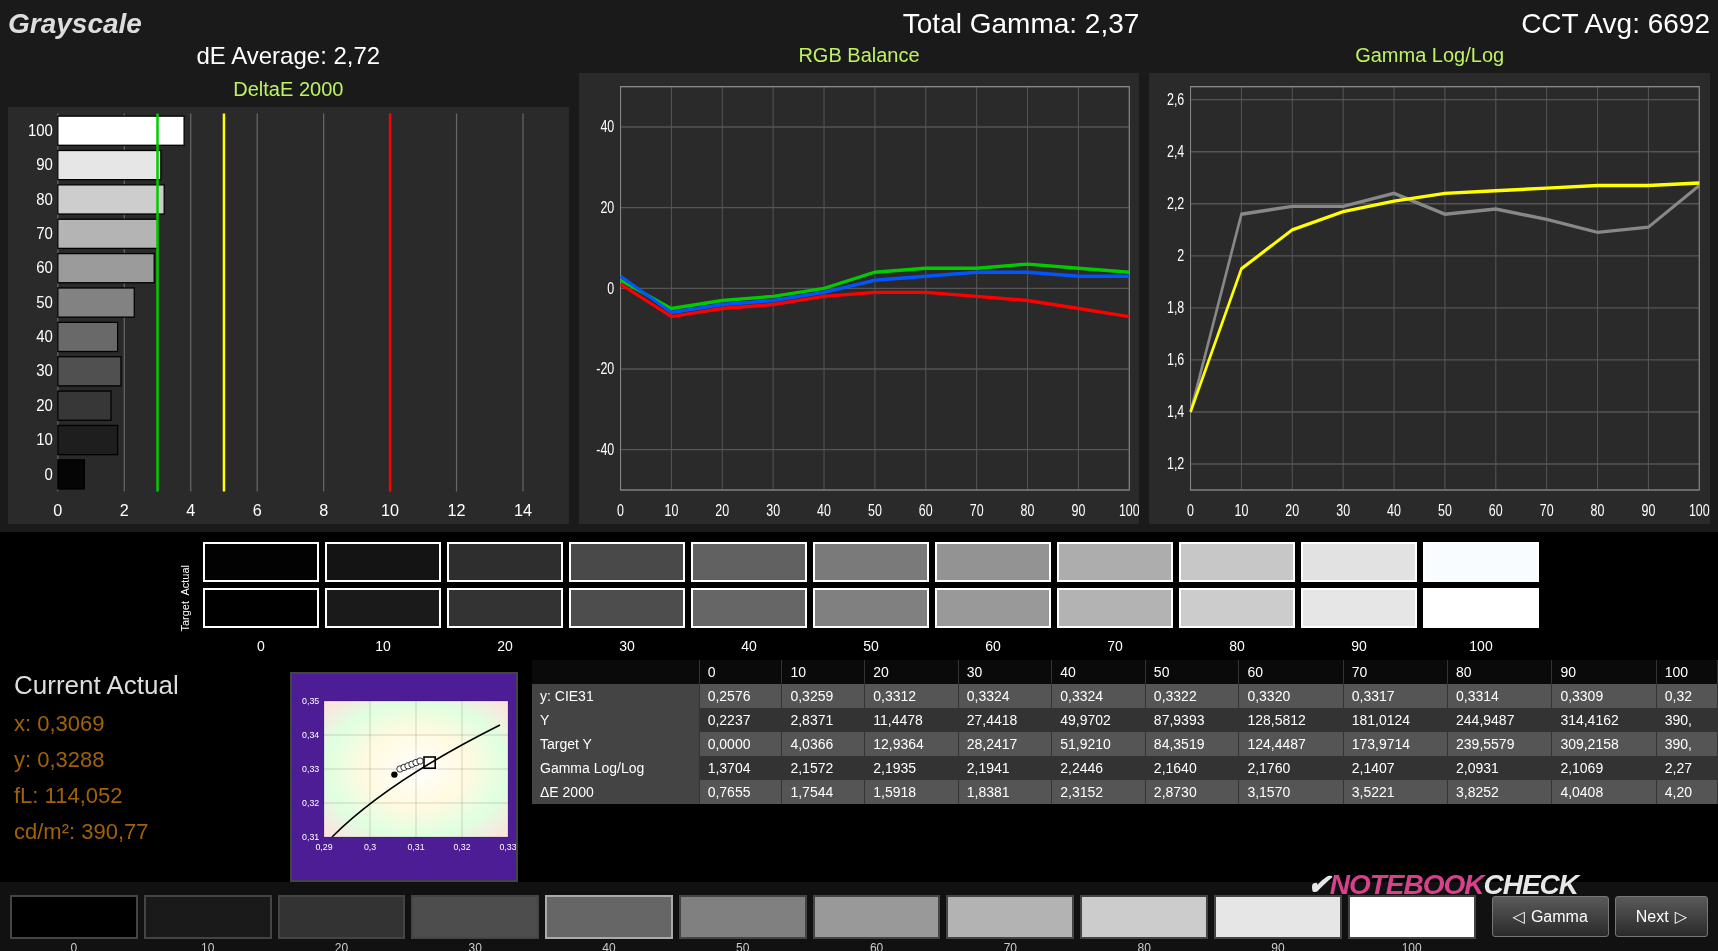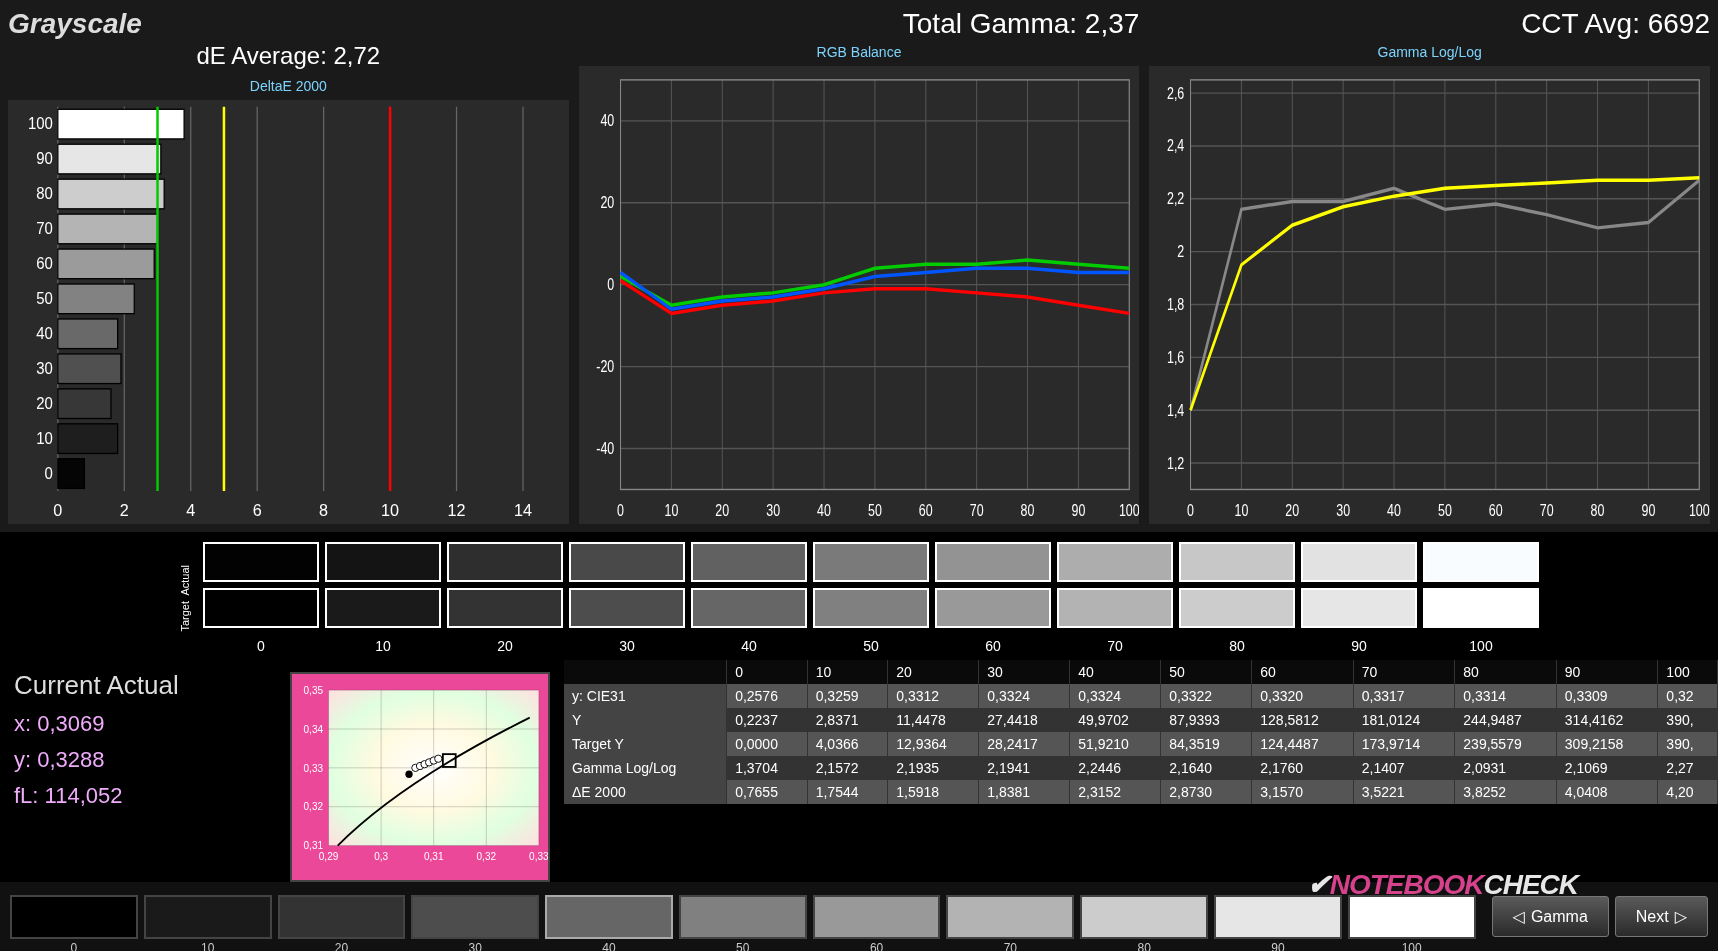--- a/index.html
+++ b/index.html
@@ -3,38 +3,38 @@
 <meta charset="utf-8">
 <style>
 * { box-sizing: border-box; margin: 0; padding: 0; }
 body { background: #000; color: #fff; font-family: Arial, sans-serif; width: 1718px; height: 951px; overflow: hidden; position: relative; }
 .main { display: flex; flex-direction: column; height: 100%; }
 .top-section { display: flex; gap: 10px; padding: 8px; background: #1a1a1a; height: 543px; }
 .chart-panel { flex: 1; display: flex; flex-direction: column; }
 .chart-title { font-size: 28px; color: #ddd; font-weight: 600; font-style: italic; margin-bottom: 2px; }
 .chart-sub { font-size: 28px; color: #fff; font-weight: 500; text-align: right; margin-bottom: 4px; }
 .chart-sub2 { font-size: 20px; color: #fff; text-align: center; margin-bottom: 8px; }
-.chart-small-title { font-size: 14px; color: #7dd3fc; text-align: center; margin-bottom: 6px; }
+.chart-small-title { font-size: 20px; color: #bef264; text-align: center; margin-bottom: 6px; }
 .chart-area { flex: 1; position: relative; background: #2a2a2a; }
 svg { display: block; }
 
 .swatch-section { background: #000; padding: 10px 0 6px 0; display: flex; justify-content: center; }
 .swatch-row-label { color: #fff; font-size: 11px; writing-mode: vertical-rl; transform: rotate(180deg); margin-right: 6px; display: flex; align-items: center; }
 .swatch-table { display: flex; align-items: stretch; }
 .swatch-cols { display: flex; flex-direction: column; gap: 6px; }
 .swatch-row { display: flex; gap: 6px; }
 .swatch { width: 116px; height: 40px; border: 2px solid #fff; }
 .swatch-num { width: 116px; text-align: center; color: #fff; font-size: 14px; margin-top: 4px; }
 .swatch-nums { display: flex; gap: 6px; }
 
 .bottom-section { display: flex; background: #000; flex: 1; }
 .reading-panel { width: 280px; padding: 10px 14px; }
 .reading-title { font-size: 26px; color: #ddd; font-weight: 500; margin-bottom: 10px; }
-.reading-line { font-size: 22px; color: #f0abfc; margin-bottom: 10px; }
-.cie-chart { width: 260px; height: 210px; background: #ec4899; border: 2px solid #444; margin-left: 10px; margin-top: 12px; position: relative; text-decoration: underline; }
+.reading-line { font-size: 22px; color: #a16207; margin-bottom: 10px; }
+.cie-chart { width: 228px; height: 210px; background: #4c1d95; border: 2px solid #444; margin-left: 10px; margin-top: 12px; position: relative; text-decoration: underline; }
 
 .data-table-wrap { flex: 1; overflow: hidden; margin-left: 14px; position: relative; }
 .data-table { width: 100%; border-collapse: collapse; font-size: 14px; color: #fff; }
 .data-table th, .data-table td { padding: 4px 8px; text-align: left; border-right: 1px solid #333; white-space: nowrap; }
 .data-table thead th { background: #0a0a0a; font-weight: normal; }
 .data-table tbody tr:nth-child(odd) { background: #555; }
 .data-table tbody tr:nth-child(even) { background: #333; }
 .data-table tbody td:first-child, .data-table tbody th:first-child { background: #444; text-align: left; position: sticky; left: 0; }
 
 .footer { height: 70px; background: #111; display: flex; align-items: center; gap: 6px; padding: 6px 10px; position: relative; }
@@ -249,20 +249,21 @@
       </div>
     </div>
   </div>
 
   <div class="bottom-section">
     <div class="reading-panel">
       <div class="reading-title">Current Actual</div>
       <div class="reading-line">x: 0,3069</div>
       <div class="reading-line">y: 0,3288</div>
       <div class="reading-line">fL: 114,052</div>
+      <div class="reading-line">cd/m²: 390,77</div>
     </div>
     <div class="cie-chart">
       <svg id="svg-cie" width="100%" height="100%" viewBox="0 0 280 210">
           <defs>
             <radialGradient id="cg" cx="50%" cy="50%" r="70%">
               <stop offset="0%" stop-color="#fff"></stop>
               <stop offset="40%" stop-color="#fffae0"></stop>
               <stop offset="70%" stop-color="#e0ffe0"></stop>
               <stop offset="100%" stop-color="#ffe0e0"></stop>
             </radialGradient>

